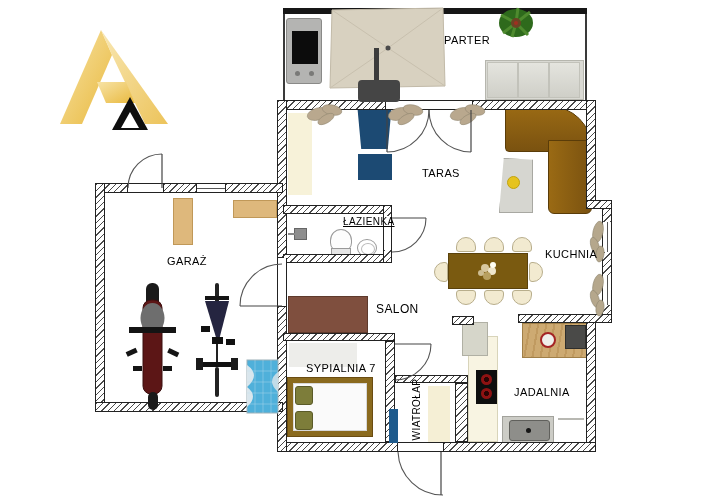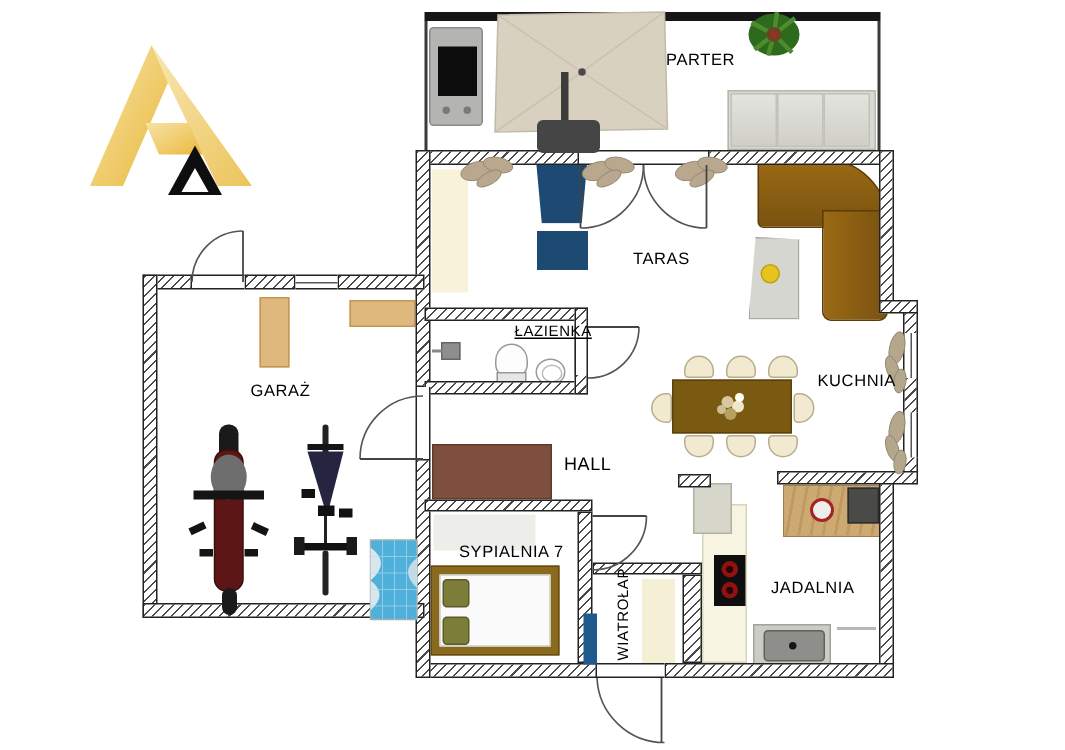--- a/index.html
+++ b/index.html
@@ -285,18 +285,18 @@
       <rect x="231" y="358" width="7" height="12" fill="#1a1a1a"></rect>
       <rect x="215" y="367" width="4" height="30" rx="2" fill="#222"></rect>
     </g>
   </svg>
 
   <div class="label" style="left:444px;top:34px;">PARTER</div>
   <div class="label" style="left:422px;top:167px;">TARAS</div>
   <div class="label" style="left:343px;top:216px;font-size:10px;text-decoration:underline;">ŁAZIENKA</div>
   <div class="label" style="left:545px;top:248px;">KUCHNIA</div>
   <div class="label" style="left:167px;top:255px;">GARAŻ</div>
-  <div class="label" style="left:376px;top:302px;font-size:12px;">HALL</div>
+  <div class="label" style="left:376px;top:302px;font-size:12px;">SALON</div>
   <div class="label" style="left:306px;top:362px;">SYPIALNIA 7</div>
   <div class="label" style="left:381px;top:404px;width:70px;text-align:center;font-size:10px;transform:rotate(-90deg);">WIATROŁAP</div>
   <div class="label" style="left:514px;top:386px;">JADALNIA</div>
 
 </div>
 
 </body></html>

